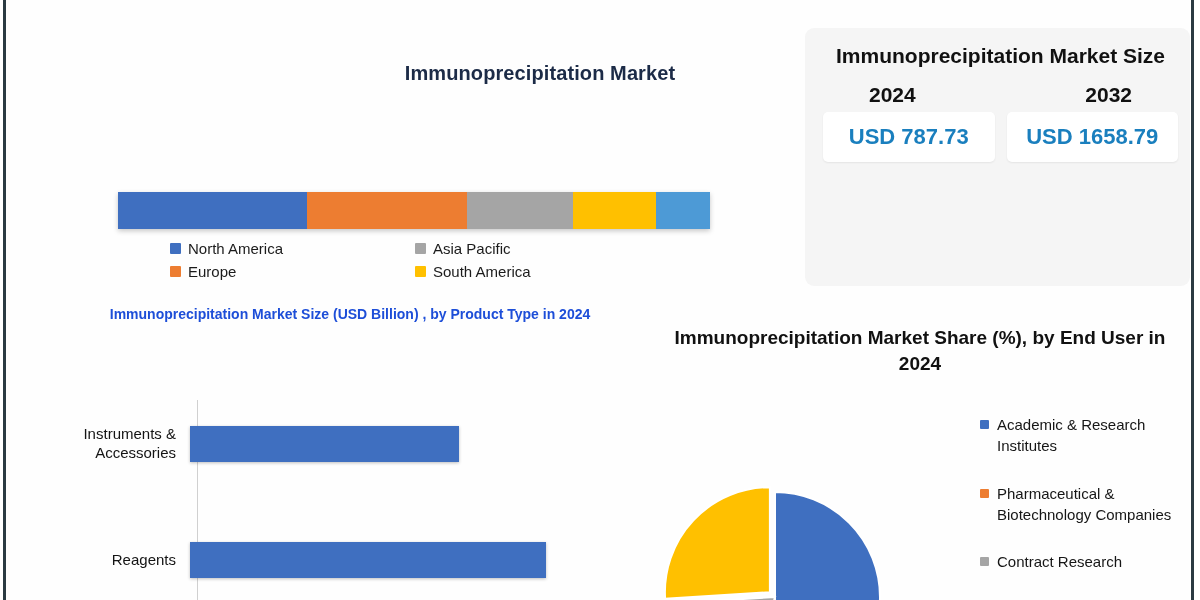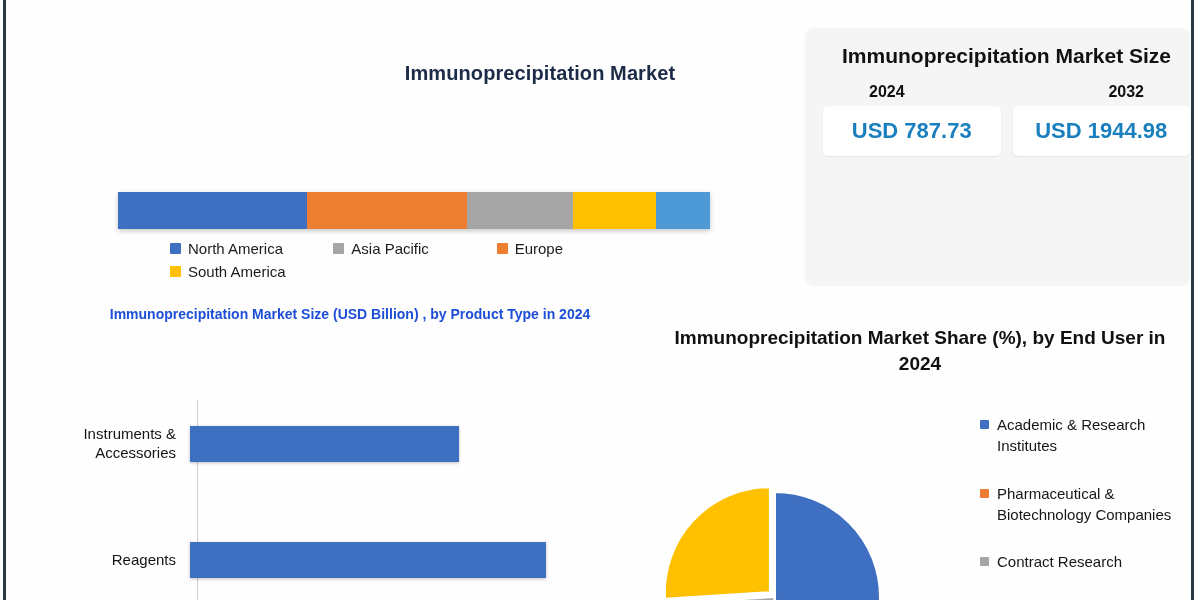--- a/index.html
+++ b/index.html
@@ -81,57 +81,57 @@
     box-shadow: 0 2px 5px rgba(0,0,0,.22);
   }
   #stacked-bar .seg { height: 100%; }
 
   #region-legend {
     position: absolute;
     left: 170px;
     top: 240px;
     width: 480px;
     display: grid;
-    grid-template-columns: 1fr 1fr 1fr;
+    grid-template-columns: 1fr 1fr;
     row-gap: 6px;
     column-gap: 10px;
   }
   .legend-row { display: flex; align-items: center; gap: 7px; }
   .legend-swatch {
     width: 11px; height: 11px; flex: 0 0 11px;
     border-radius: 1px;
   }
   .legend-label { font-size: 15px; color: #1b1b1b; }
 
   
   #market-card {
     position: absolute;
     left: 805px;
     top: 28px;
     width: 385px;
     height: 258px;
     background: #f5f5f5;
     border-radius: 9px;
-    padding: 14px 0 0 18px;
+    padding: 14px 12px 0 18px;
   }
   #market-card-title {
     text-align: center;
     font-size: 21px;
     font-weight: bold;
     color: #111;
     line-height: 1.33;
   }
   #market-years {
     display: flex;
     justify-content: space-between;
     padding: 0 46px;
     margin-top: 13px;
   }
   .year-label {
-    font-size: 16px;
+    font-size: 21px;
     font-weight: bold;
     color: #111;
   }
   #market-values {
     display: flex;
     justify-content: space-between;
     gap: 12px;
     margin-top: 5px;
   }
   .value-box {
@@ -296,21 +296,21 @@
   <div id="market-card" style="background: rgb(245, 245, 245);">
     <div id="market-card-title">Immunoprecipitation Market Size</div>
 
     <div id="market-years">
       <span class="year-label">2024</span>
       <span class="year-label">2032</span>
     </div>
 
     <div id="market-values">
       <div class="value-box" style="color: rgb(26, 127, 190);">USD 787.73</div>
-      <div class="value-box" style="color: rgb(26, 127, 190);">USD 1944.98</div>
+      <div class="value-box" style="color: rgb(26, 127, 190);">USD 1658.79</div>
     </div>
 
   </div>
 
   <div id="product-block">
     <div id="product-title">Immunoprecipitation Market Size (USD Billion) , by Product Type in 2024</div>
   </div>
 
   <div id="product-plot">
     <div id="product-axis"></div>

